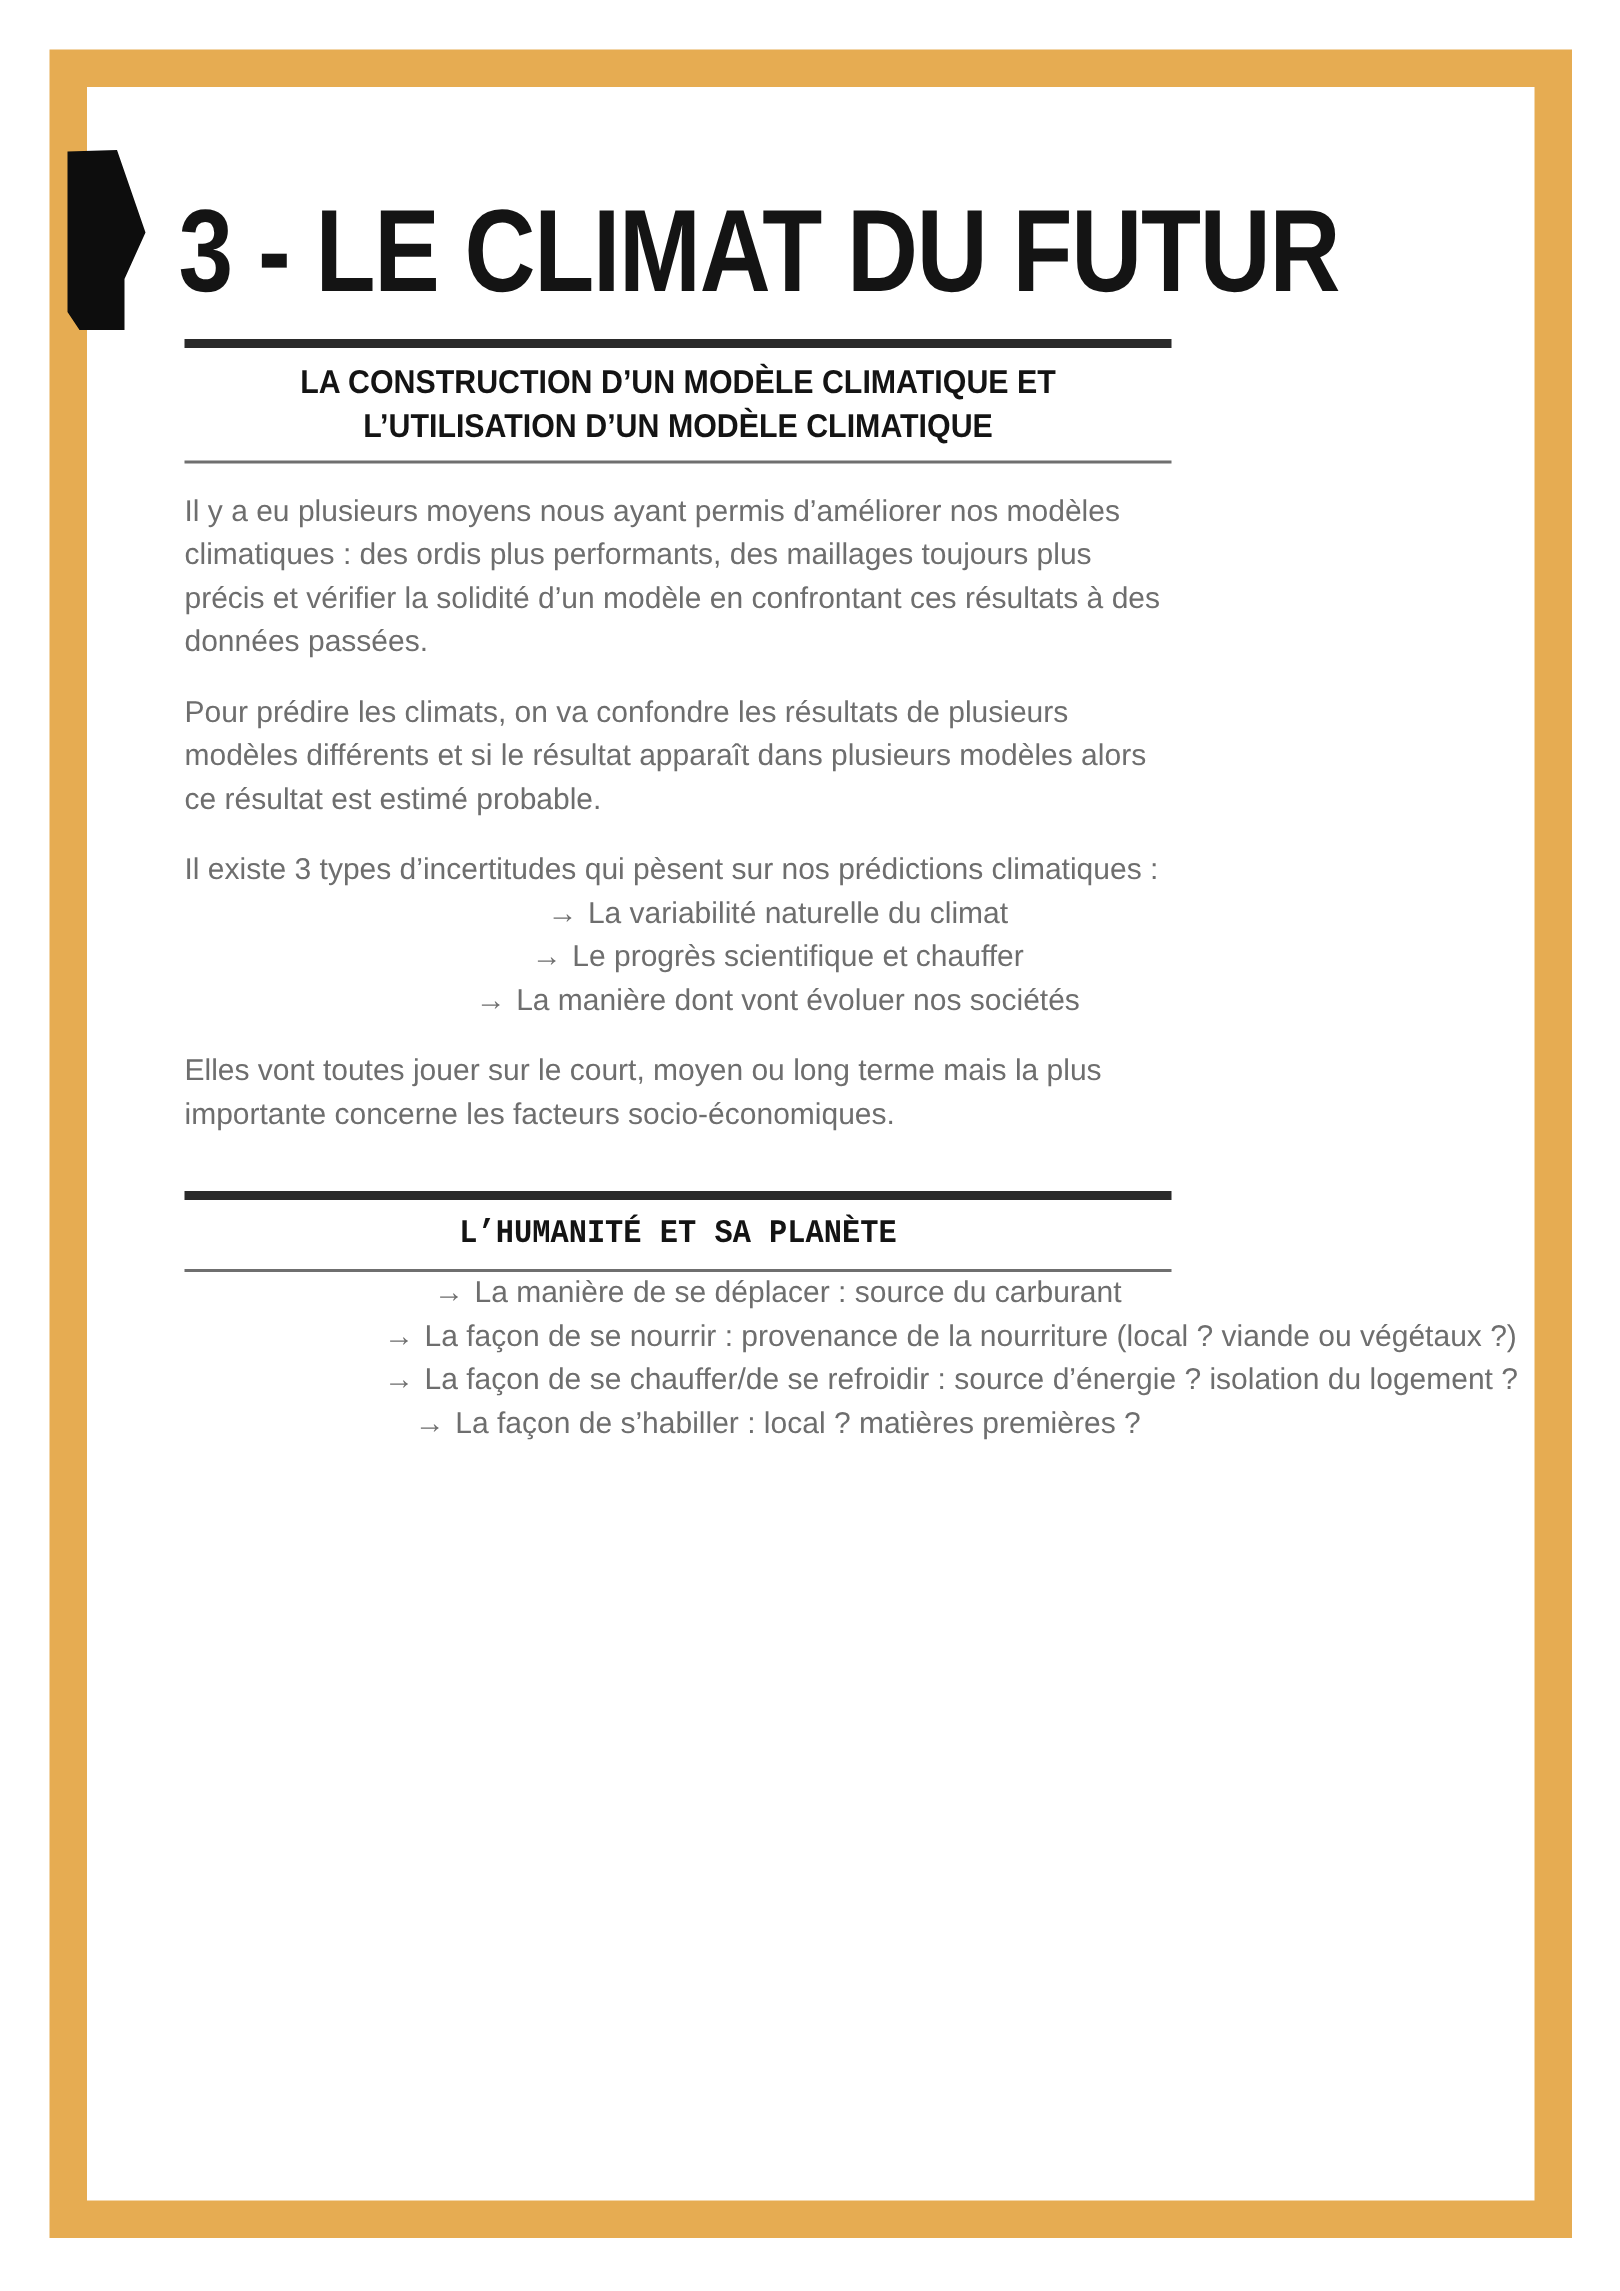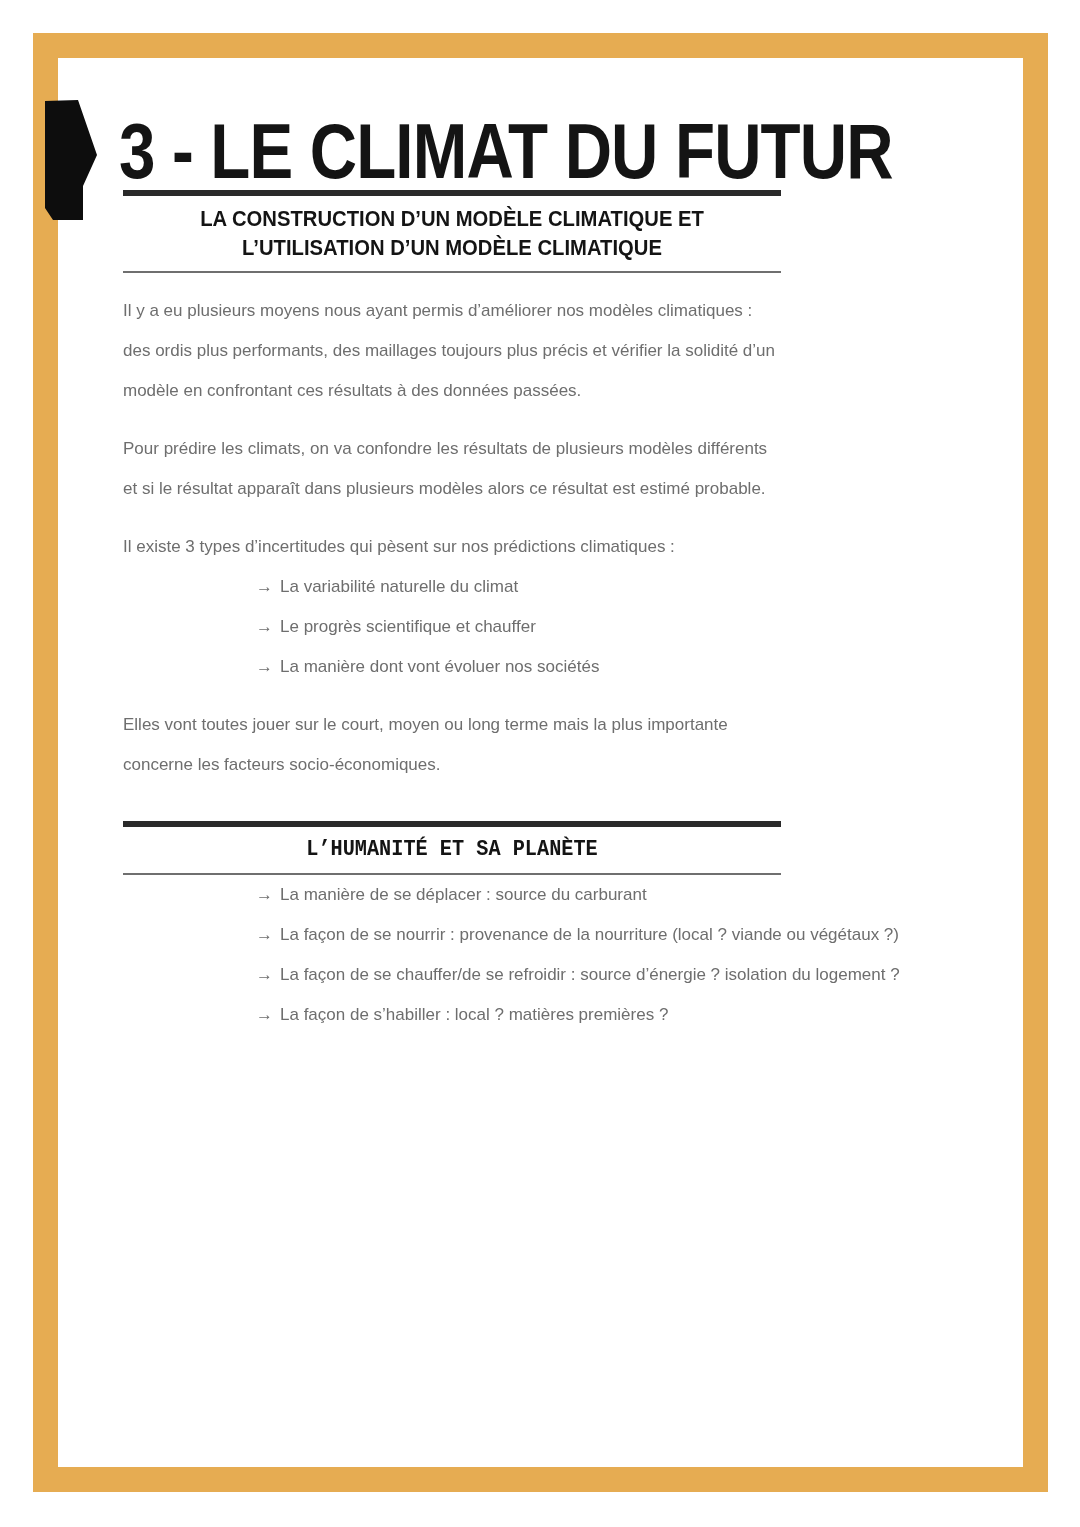--- a/index.html
+++ b/index.html
@@ -30,53 +30,53 @@
     position: absolute;
     left: 40px; top: 97px;
     width: 60px; height: 128px;
     color: var(--banner);
     z-index: 3;
   }
   .content {
     position: absolute;
     left: 58px; top: 58px;
     width: 785px; height: 1410px;
-    padding: 0 62px 0 65px;
+    padding: 16px 62px 0 65px;
     z-index: 2;
   }
   .page-title {
     margin: 54px 0 0 -4px;
     font-size: 78px;
     line-height: 78px;
     font-weight: 700;
     color: var(--heading_text);
     letter-spacing: -1px;
     transform: scaleX(0.84);
     transform-origin: left center;
     white-space: nowrap;
   }
   .section-header { border-bottom: 2px solid var(--rule_light); }
-  .section-header.first { }
+  .section-header.first { margin-top: 20px; }
   .section-header.next  { margin-top: 36px; font-family: Liberation Mono, monospace; }
   .rule-top { height: 6px; background: var(--rule_dark); }
   .heading {
     padding: 8px 0 9px;
     text-align: center;
     font-size: 22px;
     line-height: 29px;
     font-weight: 700;
     color: var(--heading_text);
     transform: scaleX(0.92);
     transform-origin: center;
   }
-  .blocks { color: var(--body_text); font-size: 17px; line-height: 40px; }
+  .blocks { color: var(--body_text); font-size: 20px; line-height: 29px; }
   .p { margin: 18px 0 17px; }
   .p.tight { margin-bottom: 0; }
   .list { margin: 0; }
-  .li { padding-left: 133px; white-space: nowrap; }
+  .li { padding-left: 133px; white-space: nowrap; text-align: center; }
   .arrow-icon { margin-right: 7px; }
 </style>
 </head>
 <body>
 
 <div class="frame"></div>
 
 <svg class="banner" viewBox="0 0 60 128" xmlns="http://www.w3.org/2000/svg" aria-hidden="true">
   <polygon points="5,4 38,3 57,58 43,89 43,123 13,123 5,111" fill="currentColor"></polygon>
 </svg>

